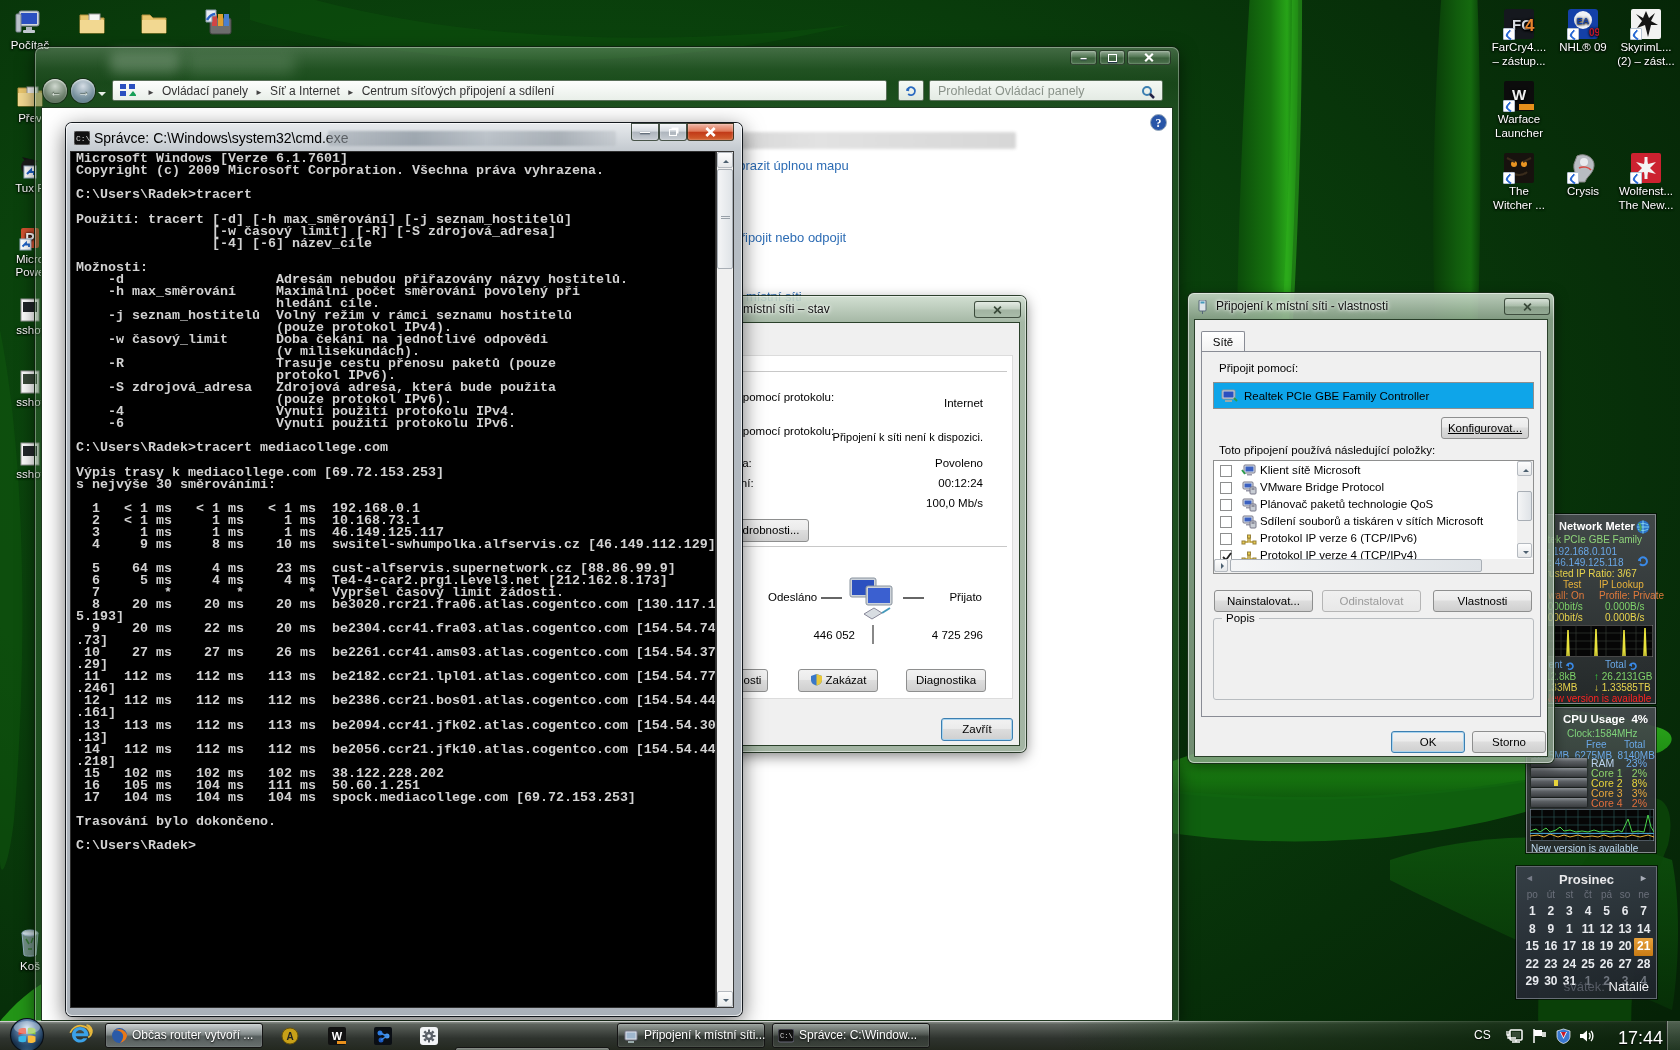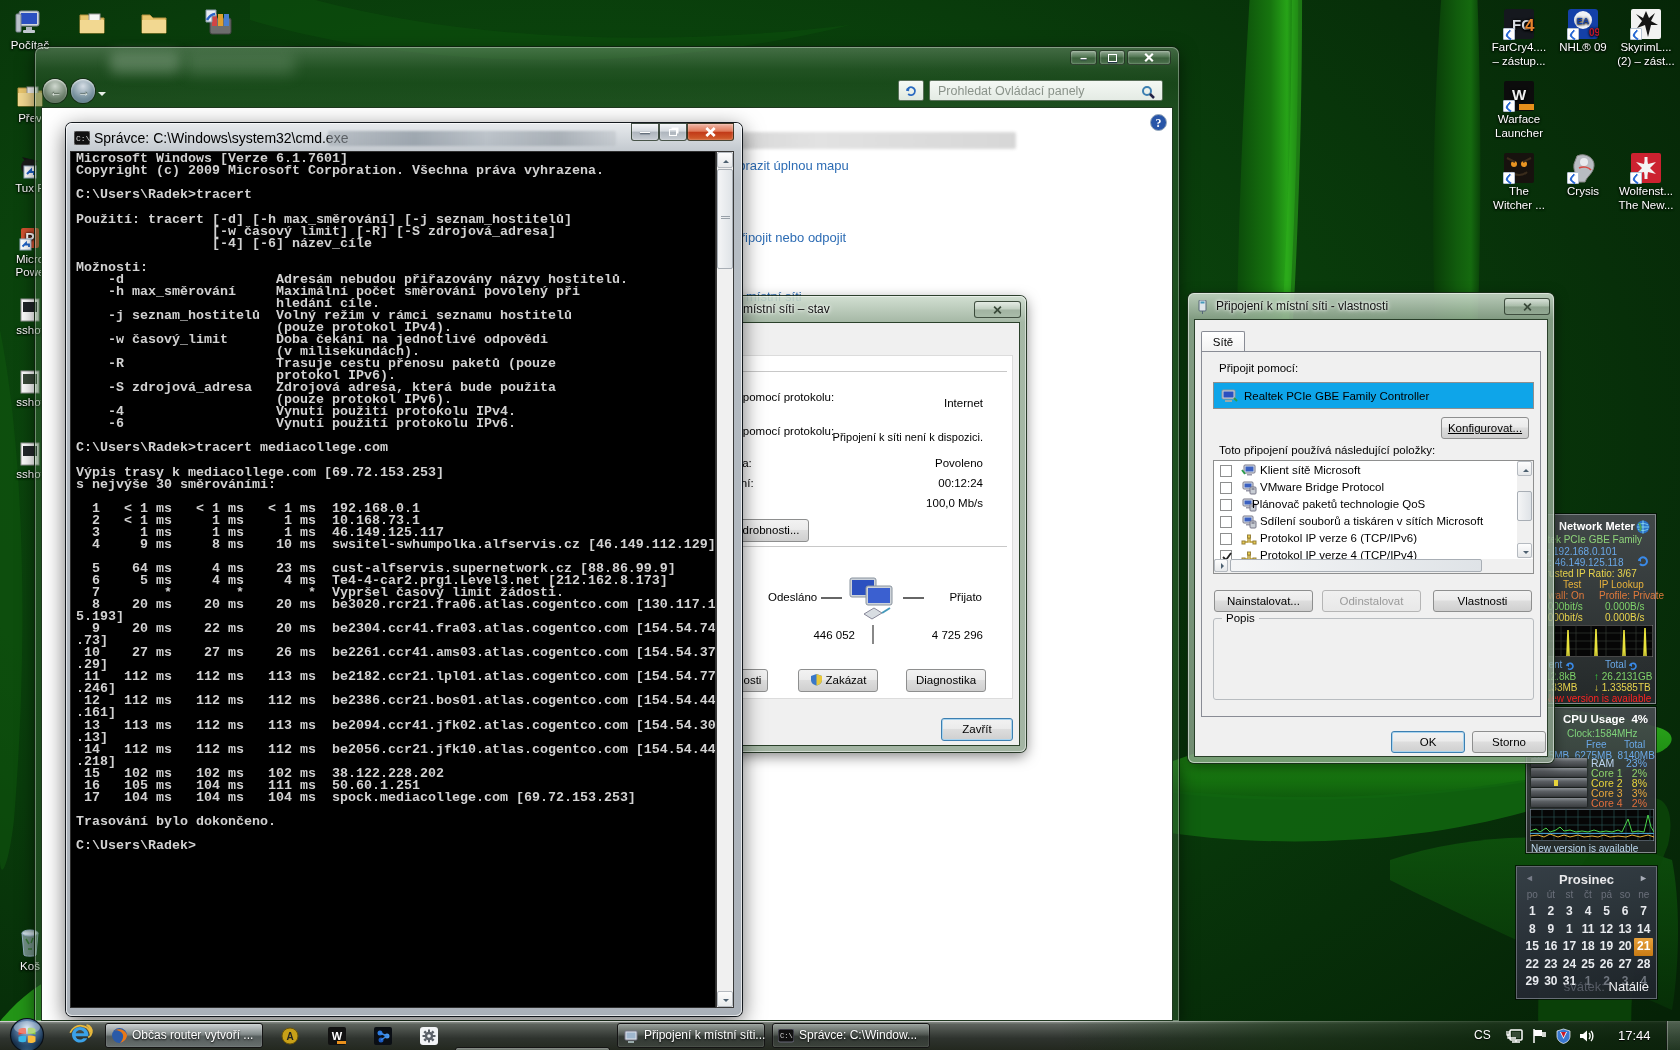--- a/index.html
+++ b/index.html
@@ -248,20 +248,28 @@
  <div style="position:absolute;left:75px;top:5px;width:70px;height:22px;background:rgba(190,210,190,.30);border-radius:6px;filter:blur(6px);"></div>
  <div style="position:absolute;left:150px;top:8px;width:110px;height:20px;background:rgba(170,195,170,.22);border-radius:6px;filter:blur(7px);"></div>
  <div id="addrrow">
   <div class="circbtn" style="left:8px;">
         <div class="arrg" style="left:7px;">←</div>
       </div>
   <div class="circbtn" style="left:36px;background:radial-gradient(circle at 50% 30%,#d5dde5,#76909d 60%,#53707f);">
         <div class="arrg" style="left:7px;">→</div>
       </div>
   <div style="position:absolute;left:63px;top:12px;border:4px solid transparent;border-top-color:#e8efe8;"></div>
+  <div id="addrbar">
+    <svg width="17" height="15" style="vertical-align:-3px;margin:0 4px 0 6px;">
+          <rect x="1" y="1" width="6" height="5" fill="#2b50c0"></rect>
+          <rect x="10" y="1" width="6" height="5" fill="#2b50c0"></rect>
+          <rect x="1" y="8" width="6" height="5" fill="#2b50c0"></rect>
+          <path d="M10,13 l4,-5 l4,5 z" fill="#18a058"></path>
+        </svg><span class="crumbsep">►</span>Ovládací panely<span class="crumbsep">►</span>Síť a Internet<span class="crumbsep">►</span>Centrum síťových připojení a sdílení<span style="float:right;color:#333;font-size:9px;margin-right:10px;margin-top:-20px;">▼</span>
+  </div>
   <div id="refbtn"><svg width="14" height="14" style="margin-top:3px;">
           <path d="M3,7 a4,4 0 1 1 1.2,3" stroke="#2a6ac0" stroke-width="1.8" fill="none"></path>
           <path d="M2,5 l3.5,-1.5 l-0.5,4 z" fill="#2a6ac0"></path>
         </svg></div>
   <div id="searchbox">Prohledat Ovládací panely<svg width="14" height="14" style="position:absolute;right:7px;top:4px;">
           <circle cx="6" cy="6" r="4" fill="none" stroke="#3c7fb1" stroke-width="2"></circle>
           <line x1="9" y1="9" x2="13" y2="13" stroke="#224" stroke-width="2.5"></line>
         </svg></div>
  </div>
  <div id="exwhite">
@@ -579,21 +587,21 @@
         </div>
         <div class="pitem" style="top:36px;width:300px;">
           <span class="pchk"></span>
           <svg width="16" height="14" style="position:absolute;left:25px;top:1px;">
             <rect x="2" y="1" width="10" height="7" rx="1" fill="#dde3ea" stroke="#778"></rect>
             <rect x="3.5" y="2.5" width="7" height="4" fill="#3b60c0"></rect>
             <rect x="5" y="9" width="4" height="1.5" fill="#99a"></rect>
             <rect x="9" y="6" width="6" height="7" rx="1" fill="#c8cdd4" stroke="#778"></rect>
             <rect x="10.5" y="7.5" width="3" height="1" fill="#556"></rect>
           </svg>
-          <span style="position:absolute;left:36px;top:1px;">Plánovač paketů technologie QoS</span>
+          <span style="position:absolute;left:44px;top:1px;">Plánovač paketů technologie QoS</span>
         </div>
         <div class="pitem" style="top:53px;width:300px;">
           <span class="pchk"></span>
           <svg width="16" height="14" style="position:absolute;left:25px;top:1px;">
             <rect x="2" y="1" width="10" height="7" rx="1" fill="#dde3ea" stroke="#778"></rect>
             <rect x="3.5" y="2.5" width="7" height="4" fill="#3b60c0"></rect>
             <rect x="5" y="9" width="4" height="1.5" fill="#99a"></rect>
             <rect x="9" y="6" width="6" height="7" rx="1" fill="#c8cdd4" stroke="#778"></rect>
             <rect x="10.5" y="7.5" width="3" height="1" fill="#556"></rect>
           </svg>
@@ -819,15 +827,15 @@
     </svg>
  <svg class="trayico" width="15" height="16" style="left:1556px;">
       <path d="M7.5,1 L14,3 L14,8 C14,12 11,14.5 7.5,15.5 C4,14.5 1,12 1,8 L1,3 Z" fill="#3a78d0" stroke="#fff" stroke-width=".7"></path>
       <path d="M4,4 L7.5,11 L11,4 Z" fill="#fff"></path>
       <path d="M5,4 L7.5,9.5 L10,4 Z" fill="#c81828"></path>
     </svg>
  <svg class="trayico" width="17" height="16" style="left:1578px;">
       <path d="M2,6 L5,6 L9,2.5 L9,13.5 L5,10 L2,10 Z" fill="#fff"></path>
       <path d="M11,5 C12.5,6.5 12.5,9.5 11,11 M13,3 C15.5,5.5 15.5,10.5 13,13" stroke="#fff" stroke-width="1.4" fill="none"></path>
     </svg>
- <div style="position:absolute;left:1618px;top:7px;color:#fff;font-size:13px;text-shadow:0 1px 1px #000;">17:44</div>
+ <div style="position:absolute;left:1618px;top:7px;color:#fff;font-size:18px;text-shadow:0 1px 1px #000;">17:44</div>
  <div style="position:absolute;left:1666px;top:0;width:14px;height:29px;background:linear-gradient(180deg,rgba(255,255,255,.25),rgba(160,170,165,.15));border-left:1px solid rgba(0,0,0,.6);box-shadow:inset 1px 0 0 rgba(255,255,255,.3);"></div>
 </div>
 
 </body></html>

